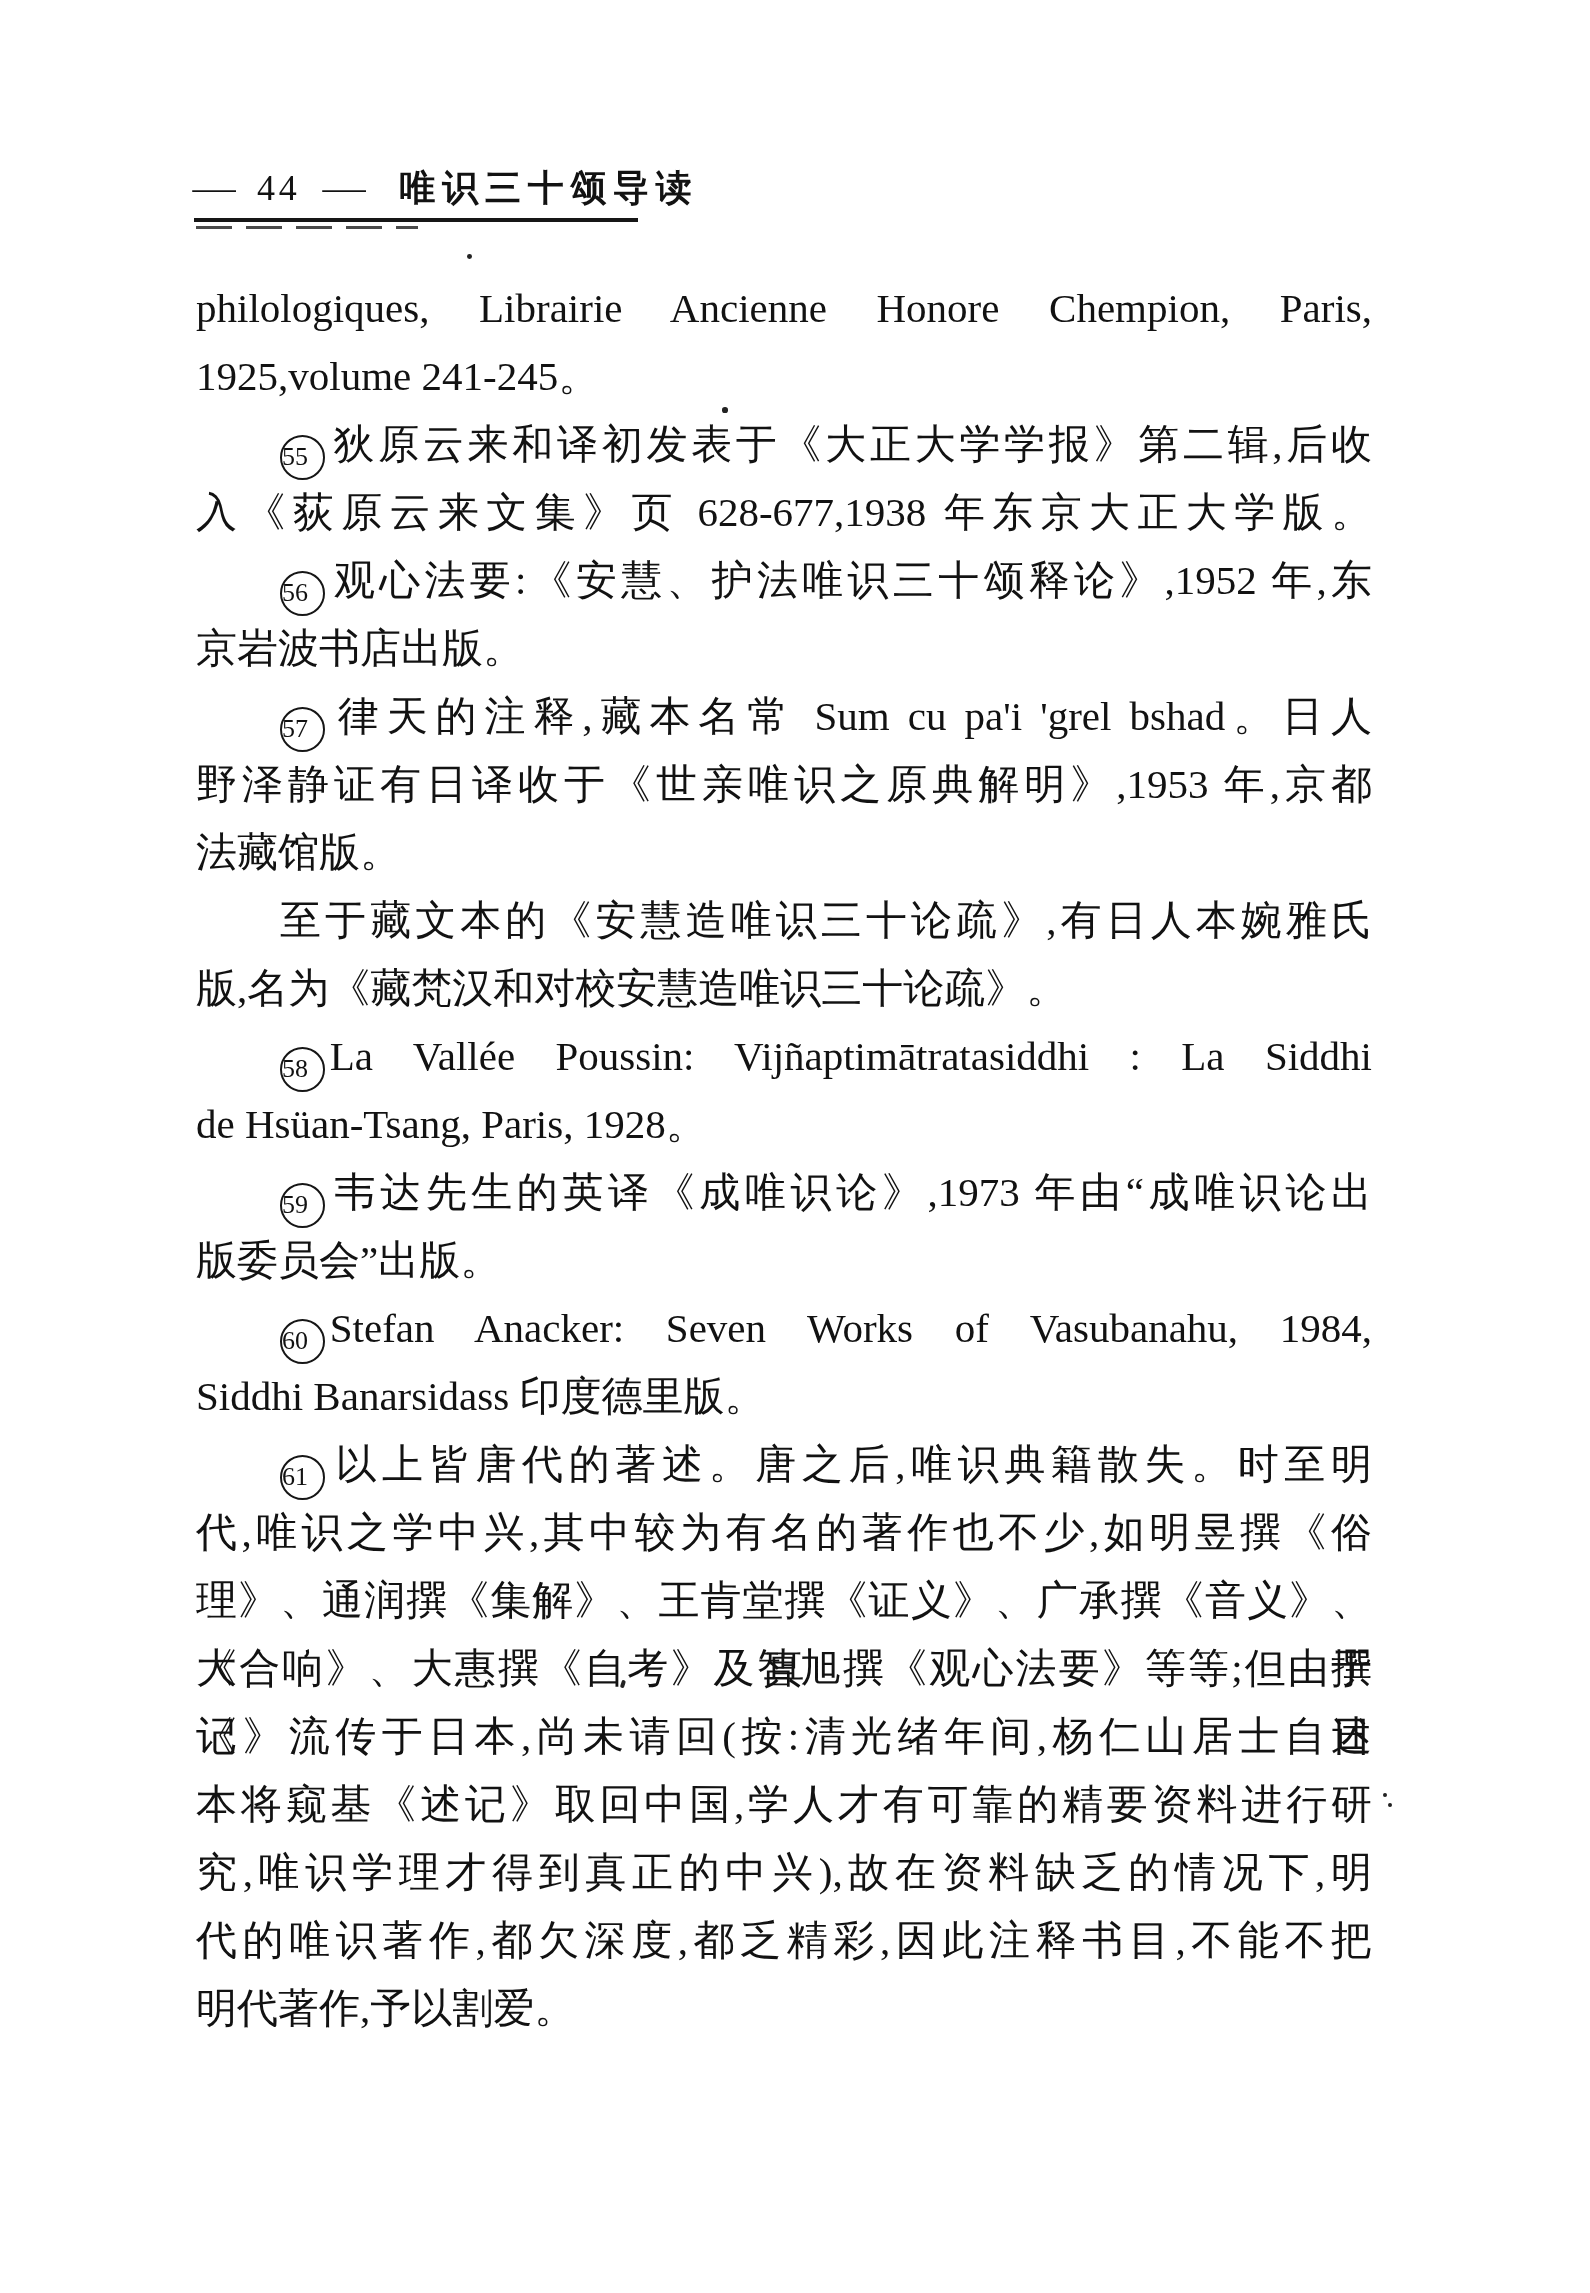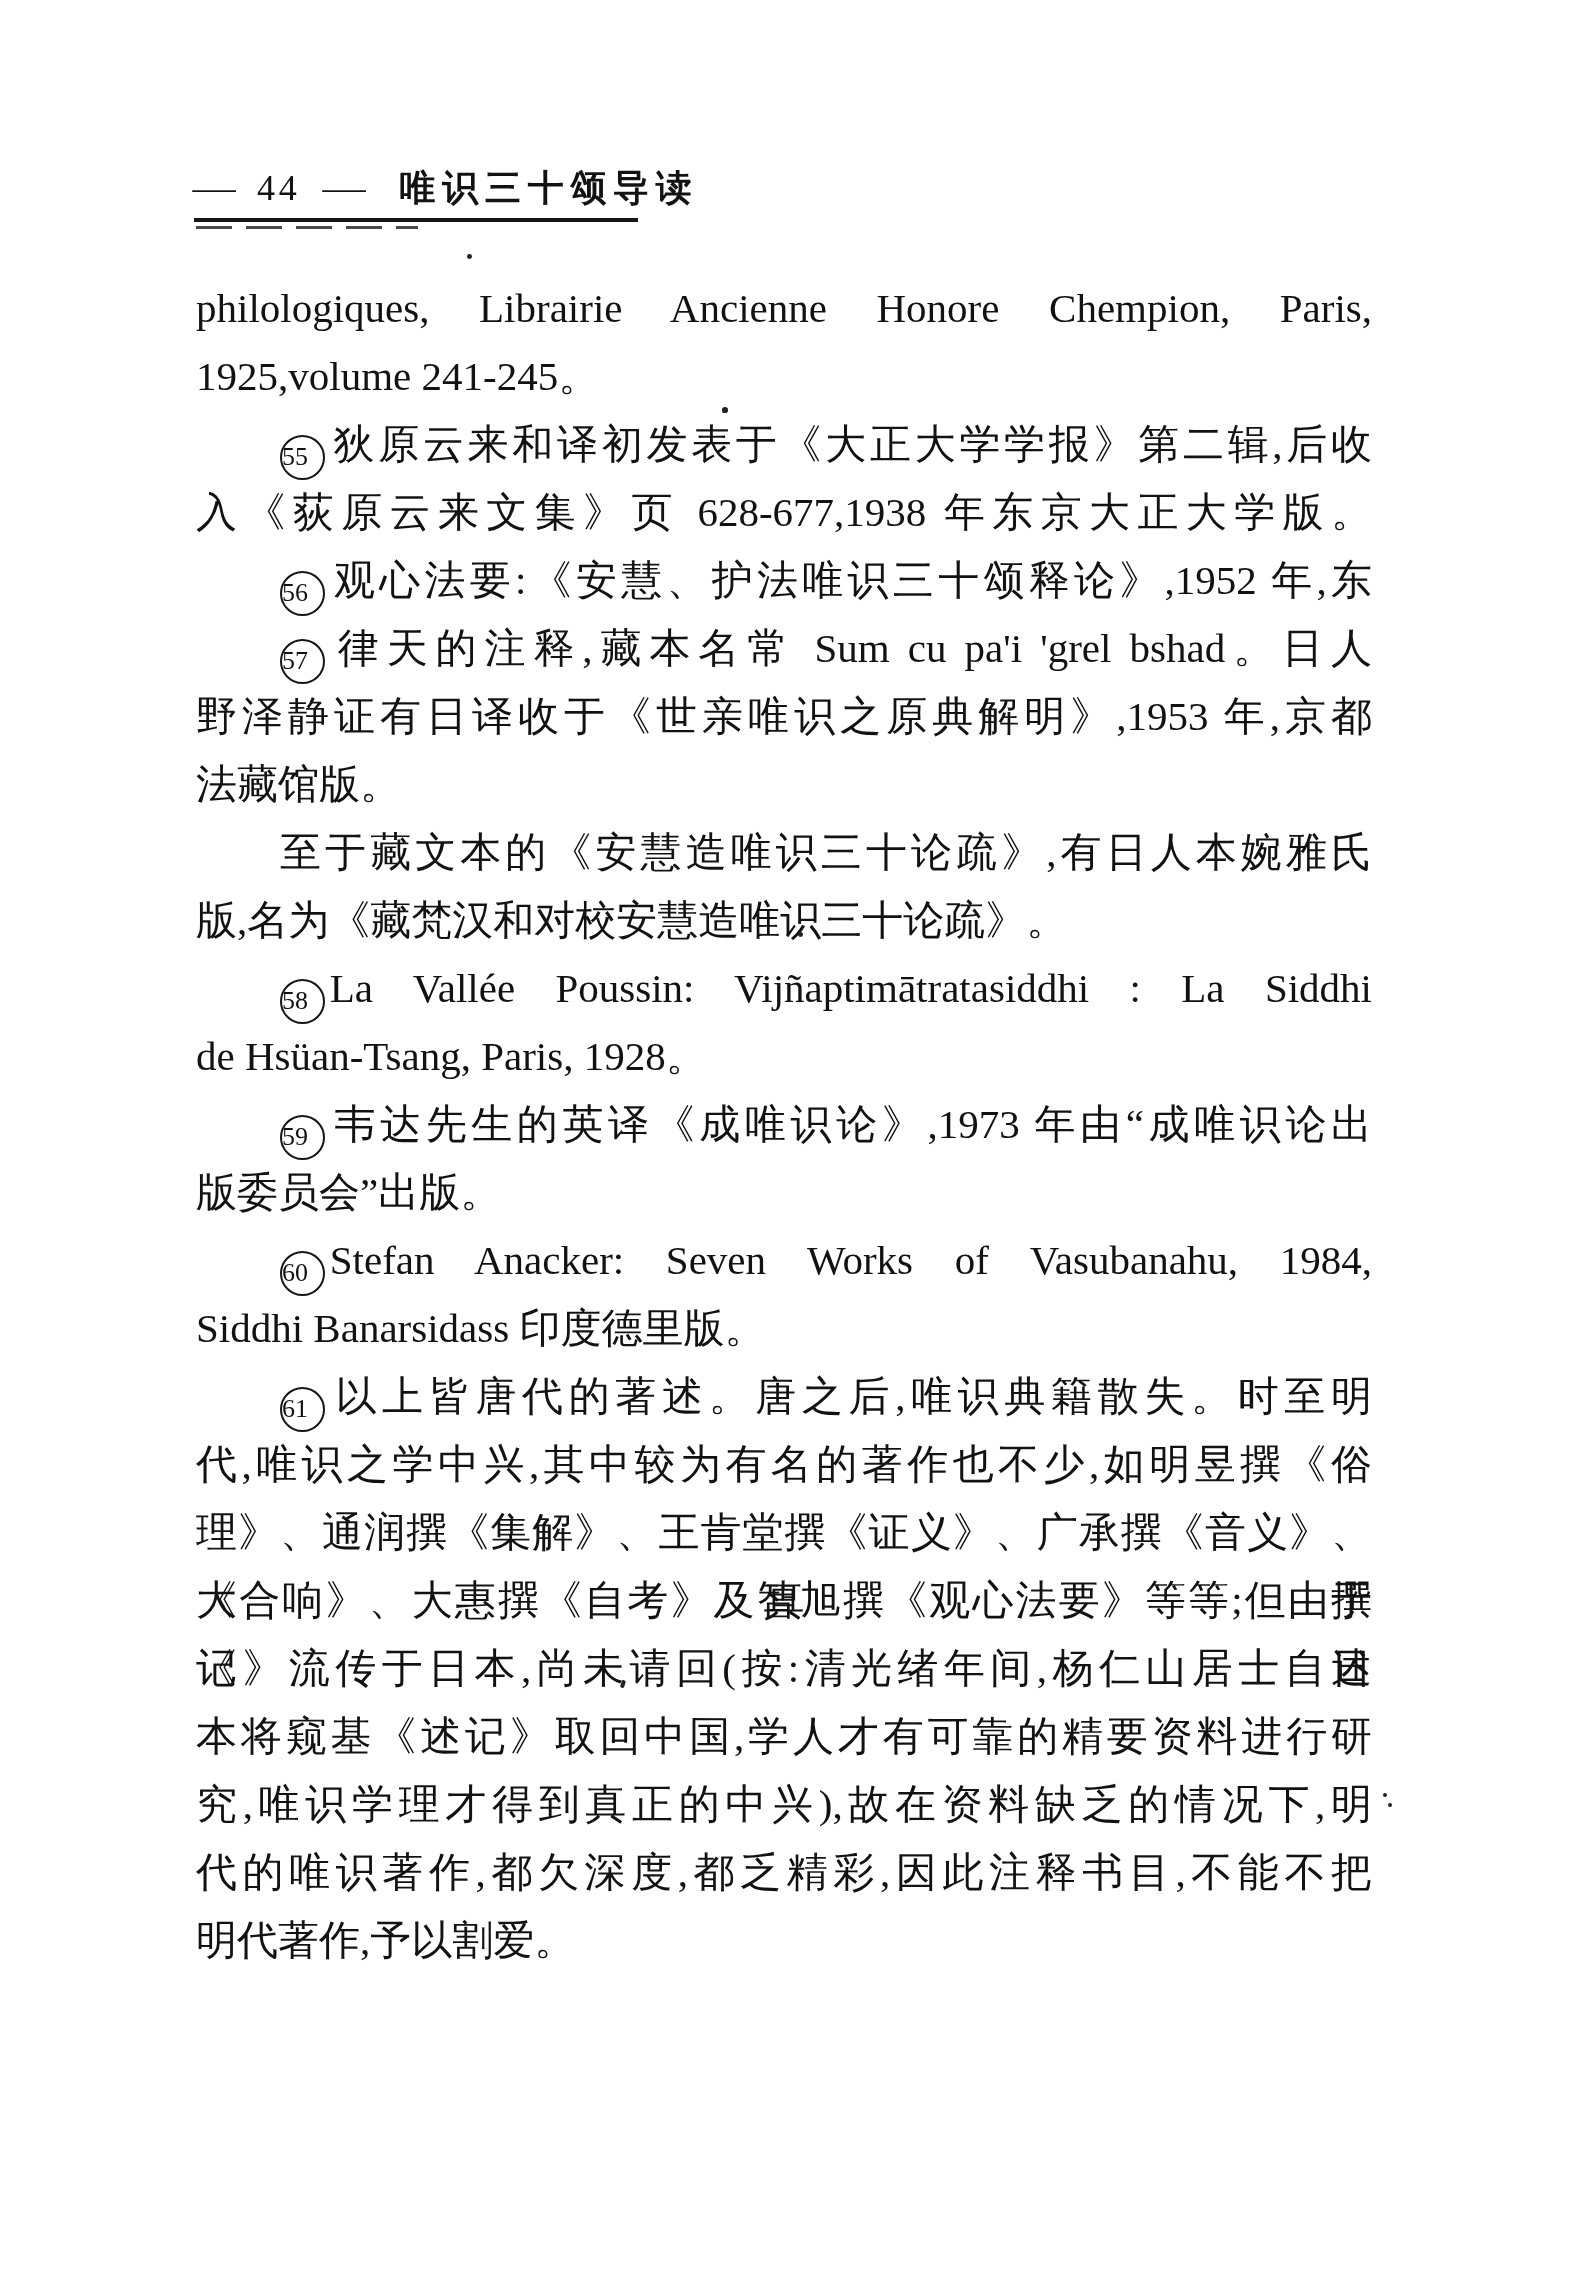--- a/index.html
+++ b/index.html
@@ -76,20 +76,21 @@
   </div>
   <div class="head-rule"></div>
   <div class="head-rule-smear"></div>
 
   <div class="text-block">
     <div class="line fill"><span>philologiques, Librairie Ancienne Honore Chempion, Paris,</span></div>
     <div class="line"><span>1925,volume 241-245。</span></div>
     <div class="line fill indent"><span class="badge">55</span><span>狄原云来和译初发表于《大正大学学报》第二辑,后收</span></div>
     <div class="line fill"><span>入《荻原云来文集》页 628-677,1938 年东京大正大学版。</span></div>
     <div class="line fill indent"><span class="badge">56</span><span>观心法要:《安慧、护法唯识三十颂释论》,1952 年,东</span></div>
+    <div class="line"><span>京岩波书店出版。</span></div>
     <div class="line fill indent"><span class="badge">57</span><span>律天的注释,藏本名常 Sum cu pa'i 'grel bshad。日人</span></div>
     <div class="line fill"><span>野泽静证有日译收于《世亲唯识之原典解明》,1953 年,京都</span></div>
     <div class="line"><span>法藏馆版。</span></div>
     <div class="line fill indent"><span>至于藏文本的《安慧造唯识三十论疏》,有日人本婉雅氏</span></div>
     <div class="line"><span>版,名为《藏梵汉和对校安慧造唯识三十论疏》。</span></div>
     <div class="line fill indent"><span class="badge">58</span><span>La Vallée Poussin: Vijñaptimātratasiddhi : La Siddhi</span></div>
     <div class="line"><span>de Hsüan-Tsang, Paris, 1928。</span></div>
     <div class="line fill indent"><span class="badge">59</span><span>韦达先生的英译《成唯识论》,1973 年由“成唯识论出</span></div>
     <div class="line"><span>版委员会”出版。</span></div>
     <div class="line fill indent"><span class="badge">60</span><span>Stefan Anacker: Seven Works of Vasubanahu, 1984,</span></div>

